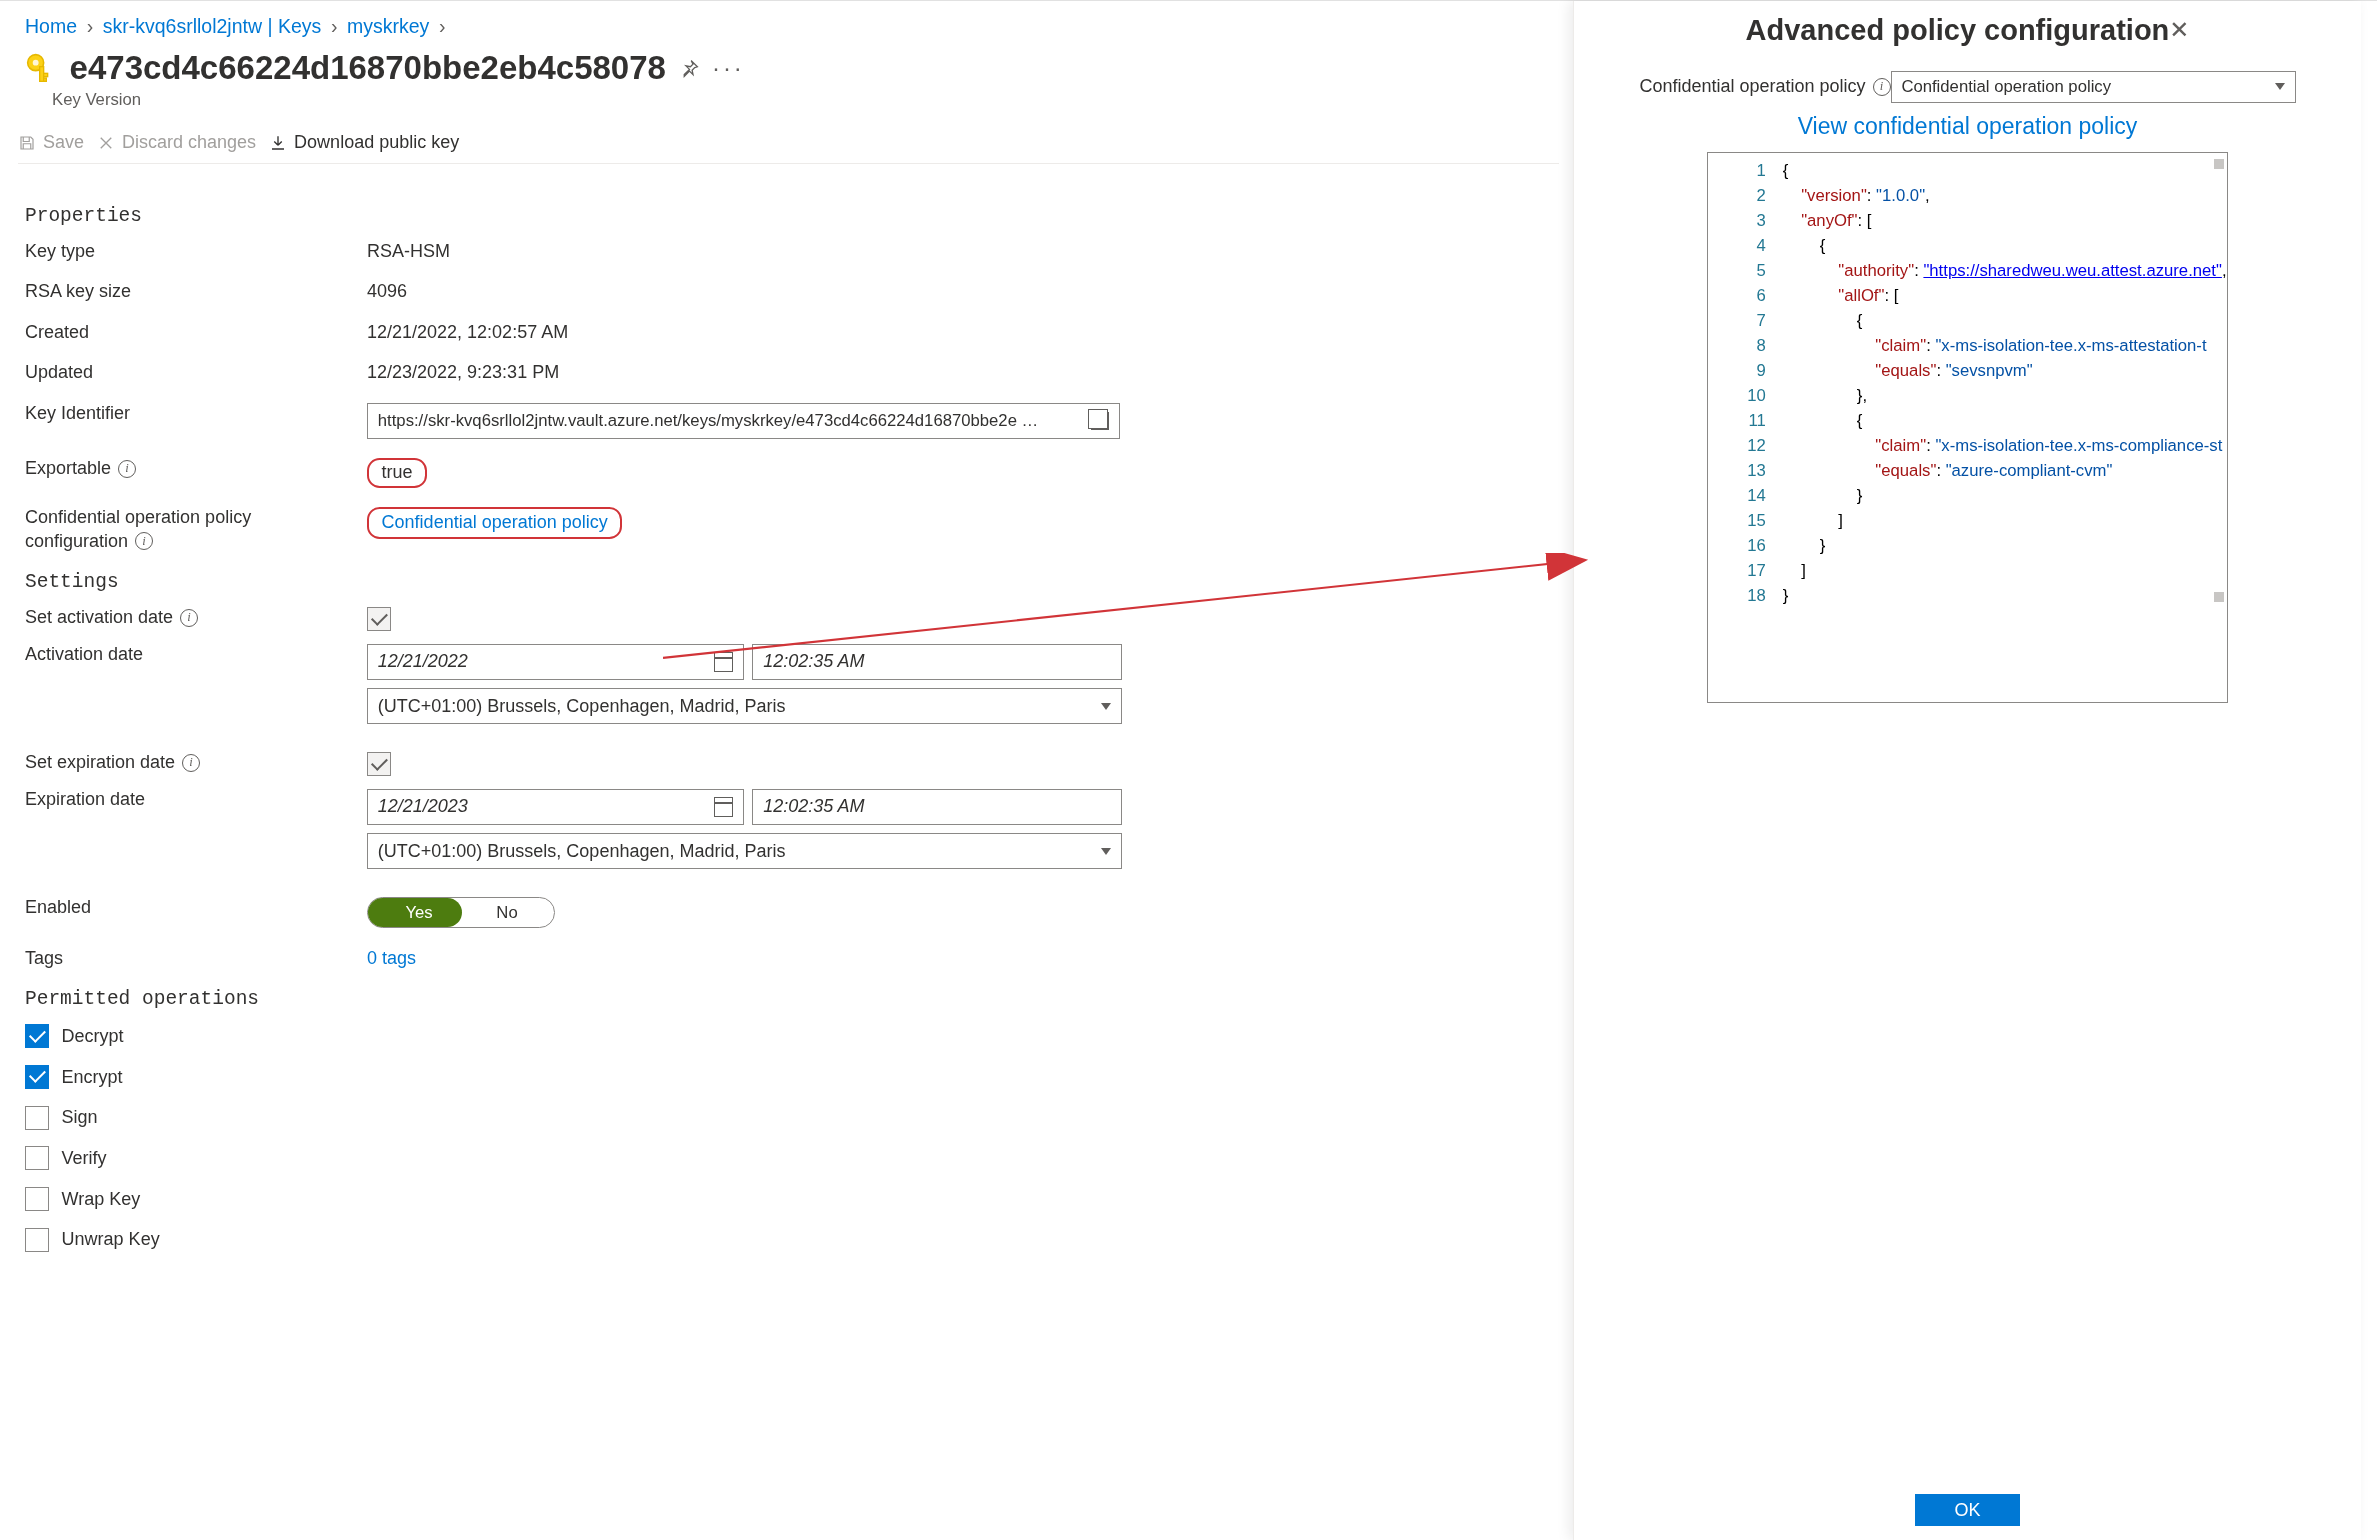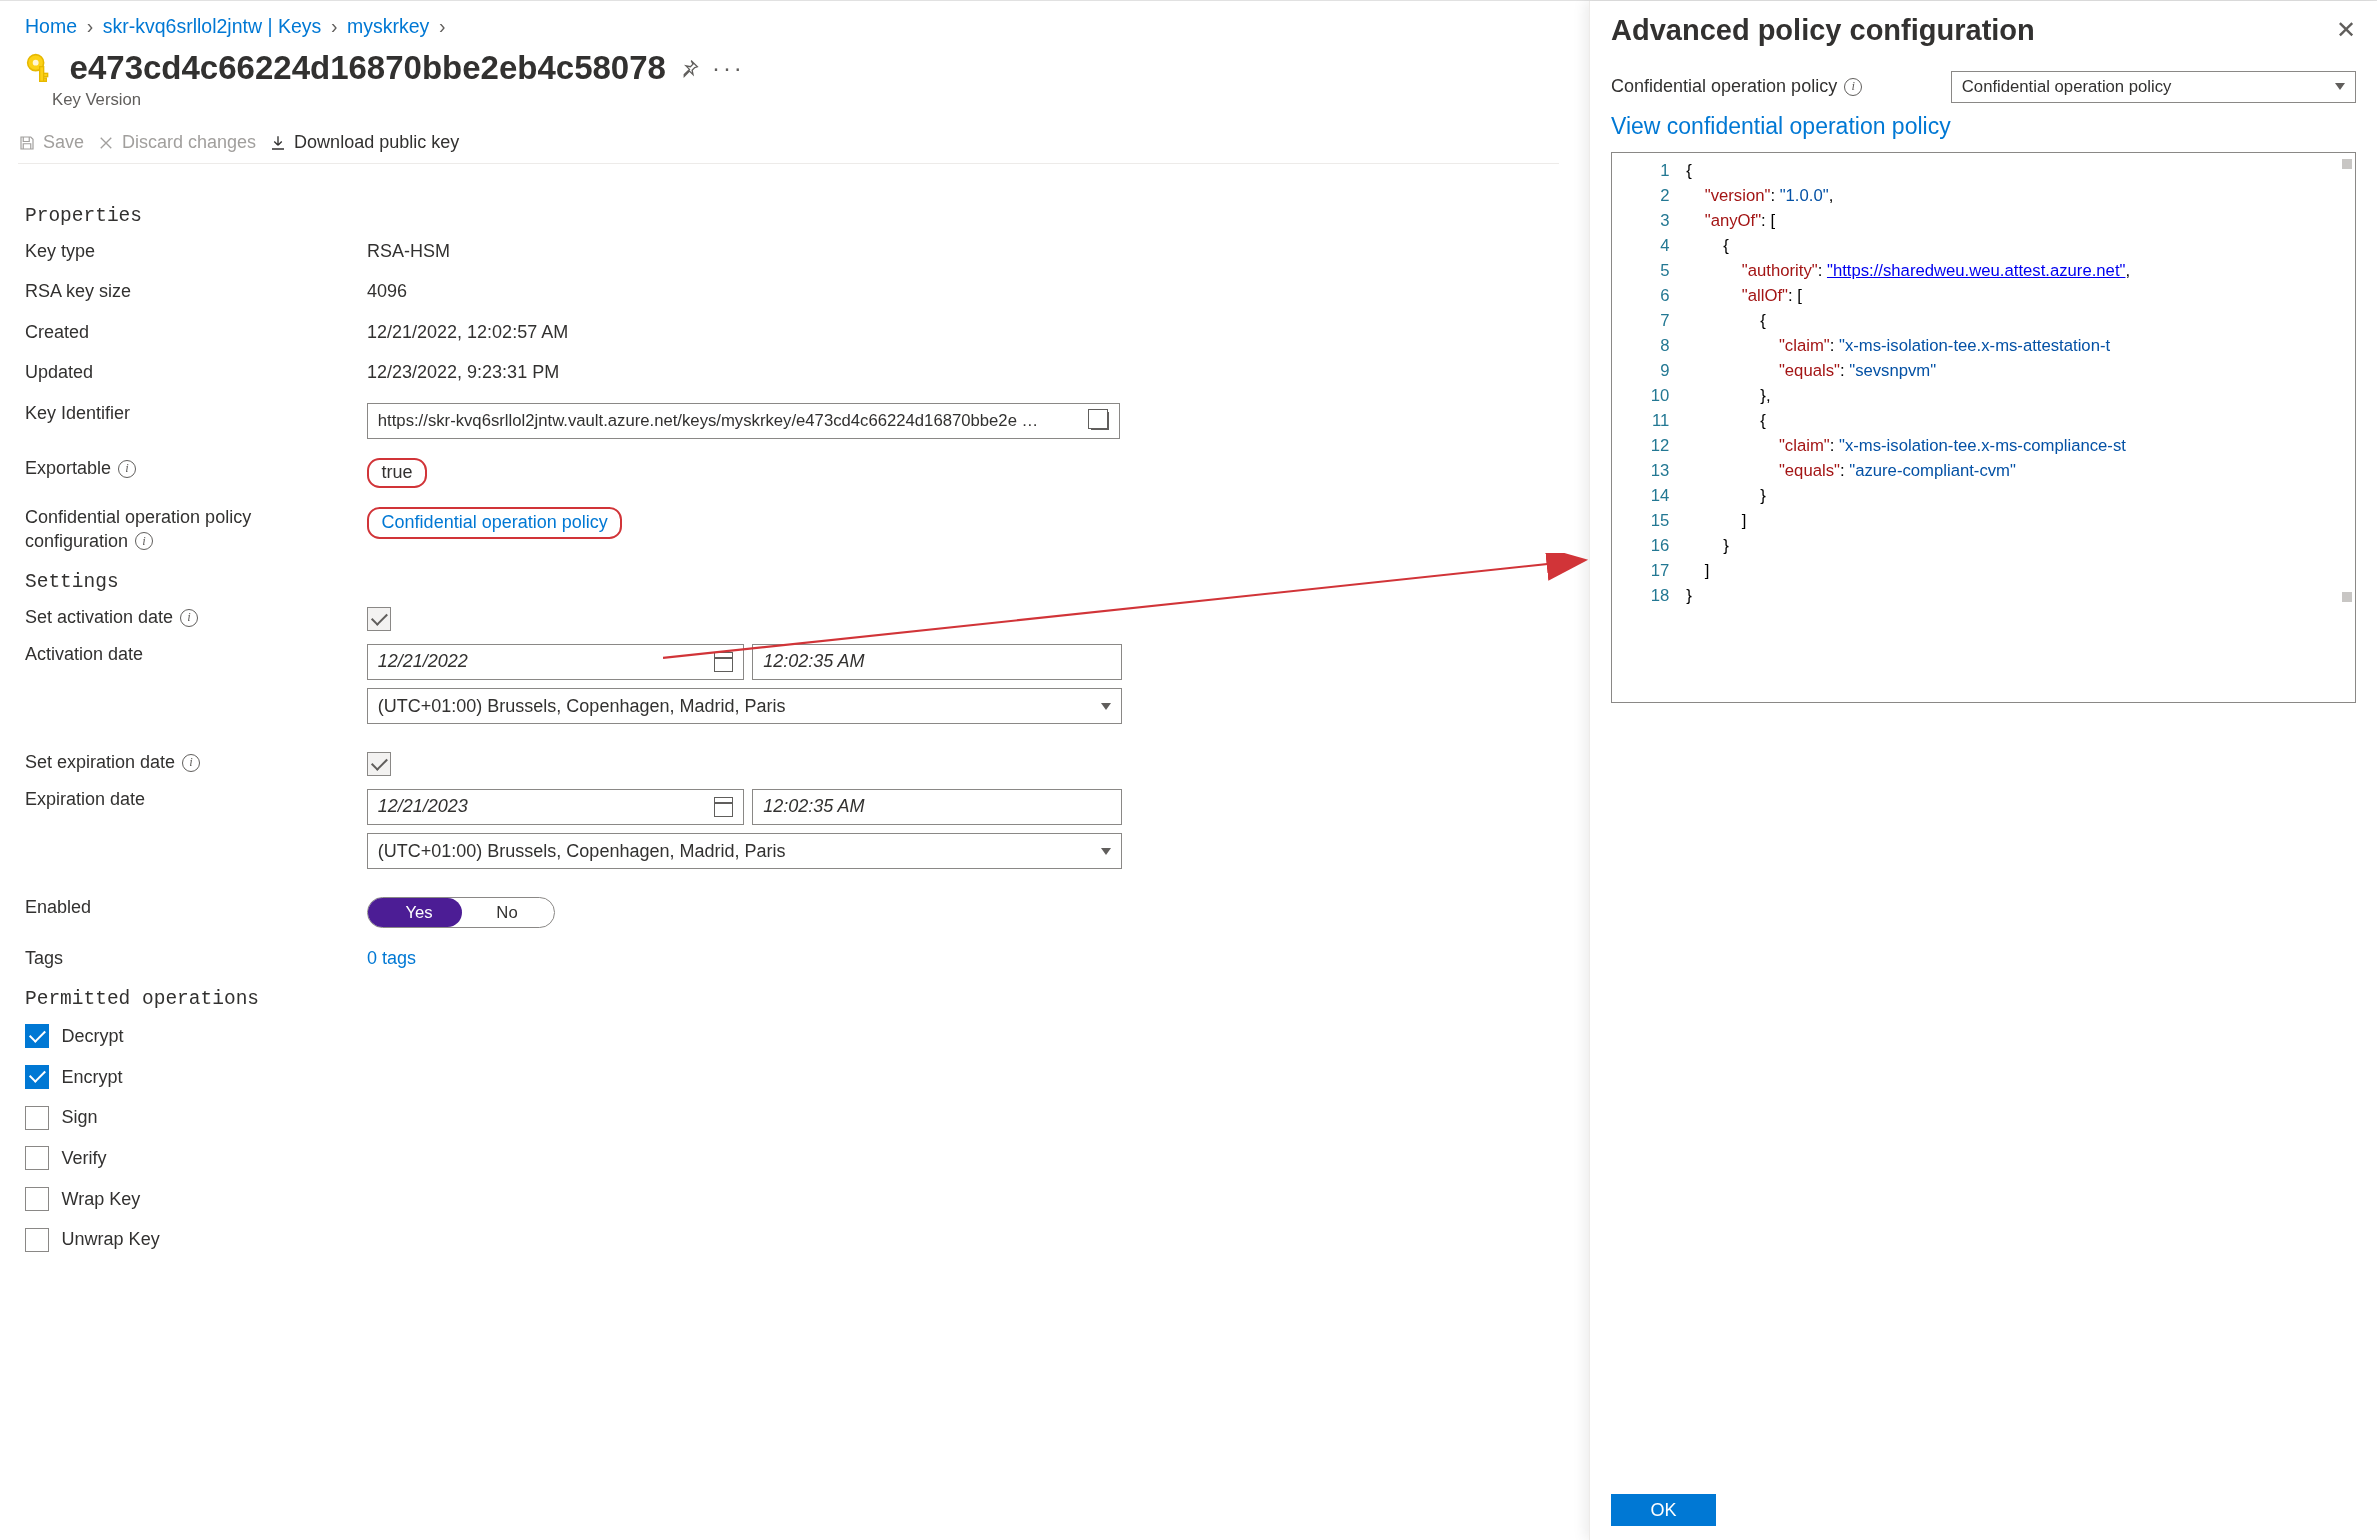--- a/index.html
+++ b/index.html
@@ -115,35 +115,36 @@
 .date-input.time { width:370px; }
 .select-input {
   border:0.7px solid #8a8886; height:36px; width:755px; padding:0 9.8px; font-size:18px; display:flex; align-items:center; justify-content:space-between; margin-top:8.4px; background:#fff;
 }
 .chevron-down { width:0; height:0; border-left:5.6px solid transparent; border-right:5.6px solid transparent; border-top:7px solid #605e5c; }
 .calendar-icon { width:19.5px; height:19.5px; border:1.4px solid #605e5c; position:relative; }
 .calendar-icon::before { content:""; position:absolute; top:4.2px; left:0; right:0; height:1.4px; background:#605e5c; }
 .toggle {
   width:188px; height:31px; border:1px solid #8a8886; border-radius:15.3px; display:flex; align-items:center; position:relative; background:#fff;
 }
-.toggle .yes { position:absolute; left:0; top:0; bottom:0; width:94px; background:#4c1d95; border-radius:15.3px; display:flex; align-items:center; justify-content:center; color:#fff; font-size:16.7px;padding-left:8px; }
+.toggle .yes { position:absolute; left:0; top:0; bottom:0; width:94px; background:#4d7c0f; border-radius:15.3px; display:flex; align-items:center; justify-content:center; color:#fff; font-size:16.7px;padding-left:8px; }
 .toggle .no { position:absolute; right:0; top:0; bottom:0; width:94px; display:flex; align-items:center; justify-content:center; color:#323130; font-size:16.7px; }
 .perm-row { display:flex; align-items:center; gap:12.6px; font-size:18px; margin-bottom:16.7px; }
 
 
 .side-panel {
   position:absolute;
-  top:1.4px; right:0; bottom:0;
+  top:1.4px; right:16px; bottom:0;
   width: 788px;
   background:#fff;
   border-left: 0.7px solid #edebe9;
   box-shadow: -4.2px 0 12.6px rgba(0,0,0,0.08);
   padding: 12.6px 21px 0 21px;
   display:flex;
   flex-direction:column;
+  align-items:center;
 }
 .panel-header { display:flex; align-items:center; justify-content:space-between; margin-bottom:24px;}
 .panel-title { font-size:29px; font-weight:600; color:#323130; }
 .close-x { font-size:24px; color:#605e5c; font-weight:300; }
 .panel-field-row { display:flex; align-items:center; justify-content:space-between; margin-bottom:9.8px;}
 .panel-label { font-size:18px; color:#323130; display:flex; align-items:center; gap:7px;}
 .panel-select { border:0.7px solid #8a8886; height:32px; width:405px; padding:0 9.8px; font-size:16.7px; display:flex; align-items:center; justify-content:space-between;}
 .panel-link { color:#0078d4; font-size:23px; text-decoration:none; margin-bottom:12.6px; display:inline-block;}
 .code-box {
   border:0.7px solid #8a8886; flex:0 0 auto; height:551px;

